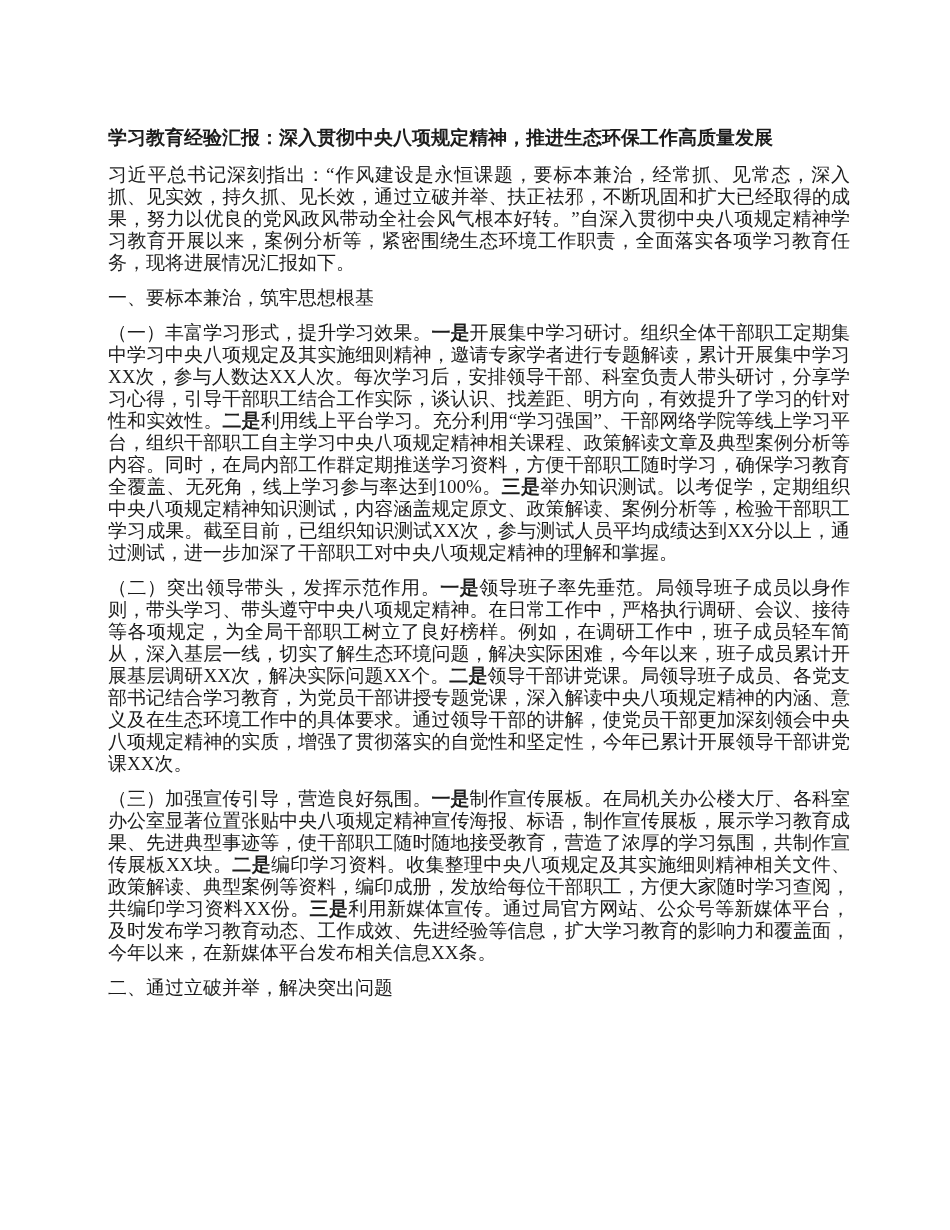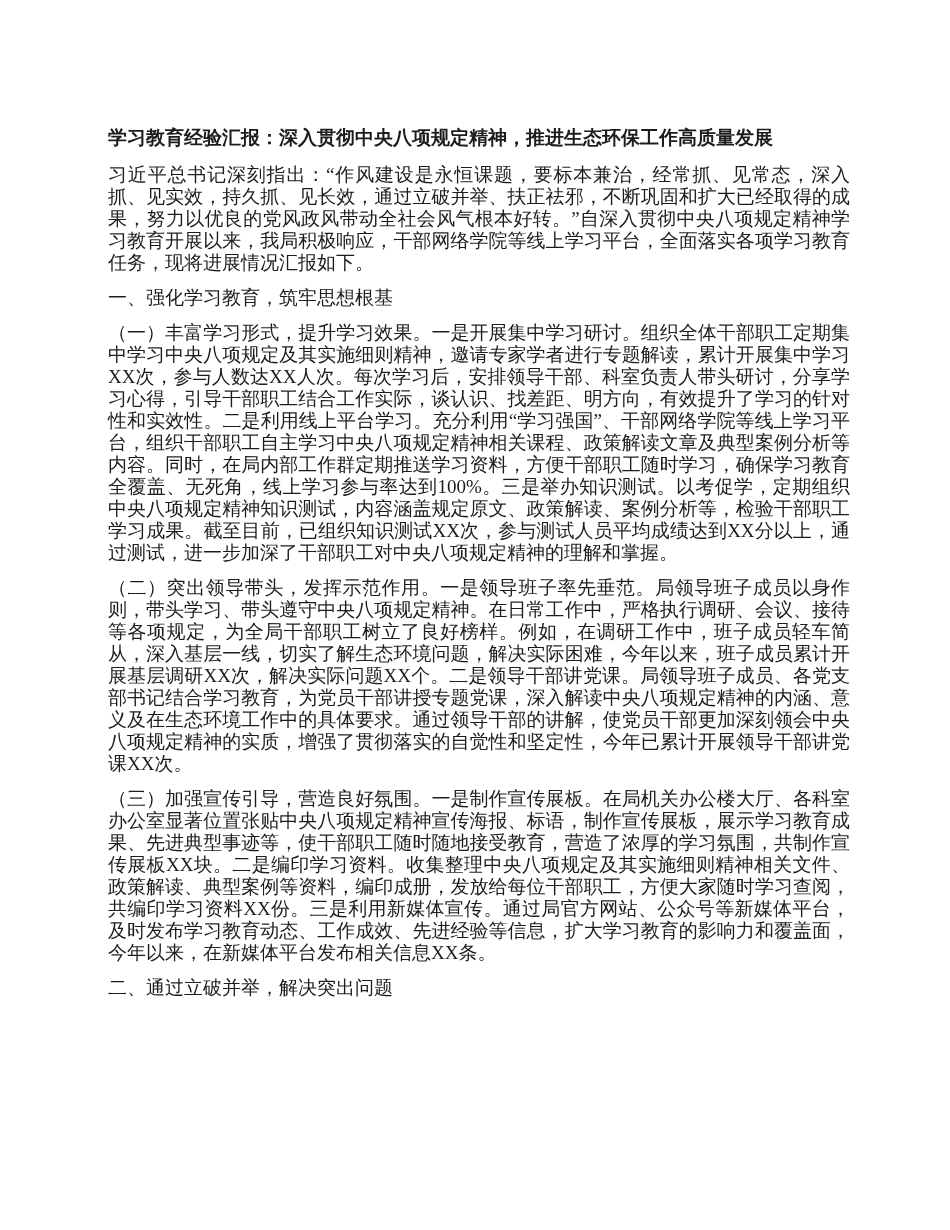--- a/index.html
+++ b/index.html
@@ -29,33 +29,33 @@
   }
   .para {
     margin: 0 0 13px 0;
     text-align: justify;
   }
   .sec-heading {
     margin: 0 0 13px 0;
     font-weight: normal;
   }
   .marker {
-    font-weight: normal;
+    font-weight: bold;
   }
 </style>
 </head>
 <body>
 
 <div class="page">
 
   <h1 class="doc-title">学习教育经验汇报：深入贯彻中央八项规定精神，推进生态环保工作高质量发展</h1>
 
-  <p class="para">习近平总书记深刻指出：“作风建设是永恒课题，要标本兼治，经常抓、见常态，深入抓、见实效，持久抓、见长效，通过立破并举、扶正祛邪，不断巩固和扩大已经取得的成果，努力以优良的党风政风带动全社会风气根本好转。”自深入贯彻中央八项规定精神学习教育开展以来，我局积极响应，干部网络学院等线上学习平台，全面落实各项学习教育任务，现将进展情况汇报如下。</p>
+  <p class="para">习近平总书记深刻指出：“作风建设是永恒课题，要标本兼治，经常抓、见常态，深入抓、见实效，持久抓、见长效，通过立破并举、扶正祛邪，不断巩固和扩大已经取得的成果，努力以优良的党风政风带动全社会风气根本好转。”自深入贯彻中央八项规定精神学习教育开展以来，案例分析等，紧密围绕生态环境工作职责，全面落实各项学习教育任务，现将进展情况汇报如下。</p>
 
-  <p class="para sec-heading">一、强化学习教育，筑牢思想根基</p>
+  <p class="para sec-heading">一、要标本兼治，筑牢思想根基</p>
 
 
   <p class="para"><span>（一）丰富学习形式，提升学习效果。</span><span class="marker">一是</span><span>开展集中学习研讨。组织全体干部职工定期集中学习中央八项规定及其实施细则精神，邀请专家学者进行专题解读，累计开展集中学习XX次，参与人数达XX人次。每次学习后，安排领导干部、科室负责人带头研讨，分享学习心得，引导干部职工结合工作实际，谈认识、找差距、明方向，有效提升了学习的针对性和实效性。</span><span class="marker">二是</span><span>利用线上平台学习。充分利用“学习强国”、干部网络学院等线上学习平台，组织干部职工自主学习中央八项规定精神相关课程、政策解读文章及典型案例分析等内容。同时，在局内部工作群定期推送学习资料，方便干部职工随时学习，确保学习教育全覆盖、无死角，线上学习参与率达到100%。</span><span class="marker">三是</span><span>举办知识测试。以考促学，定期组织中央八项规定精神知识测试，内容涵盖规定原文、政策解读、案例分析等，检验干部职工学习成果。截至目前，已组织知识测试XX次，参与测试人员平均成绩达到XX分以上，通过测试，进一步加深了干部职工对中央八项规定精神的理解和掌握。</span></p>
 
   <p class="para"><span>（二）突出领导带头，发挥示范作用。</span><span class="marker">一是</span><span>领导班子率先垂范。局领导班子成员以身作则，带头学习、带头遵守中央八项规定精神。在日常工作中，严格执行调研、会议、接待等各项规定，为全局干部职工树立了良好榜样。例如，在调研工作中，班子成员轻车简从，深入基层一线，切实了解生态环境问题，解决实际困难，今年以来，班子成员累计开展基层调研XX次，解决实际问题XX个。</span><span class="marker">二是</span><span>领导干部讲党课。局领导班子成员、各党支部书记结合学习教育，为党员干部讲授专题党课，深入解读中央八项规定精神的内涵、意义及在生态环境工作中的具体要求。通过领导干部的讲解，使党员干部更加深刻领会中央八项规定精神的实质，增强了贯彻落实的自觉性和坚定性，今年已累计开展领导干部讲党课XX次。</span></p>
 
   <p class="para"><span>（三）加强宣传引导，营造良好氛围。</span><span class="marker">一是</span><span>制作宣传展板。在局机关办公楼大厅、各科室办公室显著位置张贴中央八项规定精神宣传海报、标语，制作宣传展板，展示学习教育成果、先进典型事迹等，使干部职工随时随地接受教育，营造了浓厚的学习氛围，共制作宣传展板XX块。</span><span class="marker">二是</span><span>编印学习资料。收集整理中央八项规定及其实施细则精神相关文件、政策解读、典型案例等资料，编印成册，发放给每位干部职工，方便大家随时学习查阅，共编印学习资料XX份。</span><span class="marker">三是</span><span>利用新媒体宣传。通过局官方网站、公众号等新媒体平台，及时发布学习教育动态、工作成效、先进经验等信息，扩大学习教育的影响力和覆盖面，今年以来，在新媒体平台发布相关信息XX条。</span></p>
 
   <p class="para sec-heading">二、通过立破并举，解决突出问题</p>
 

